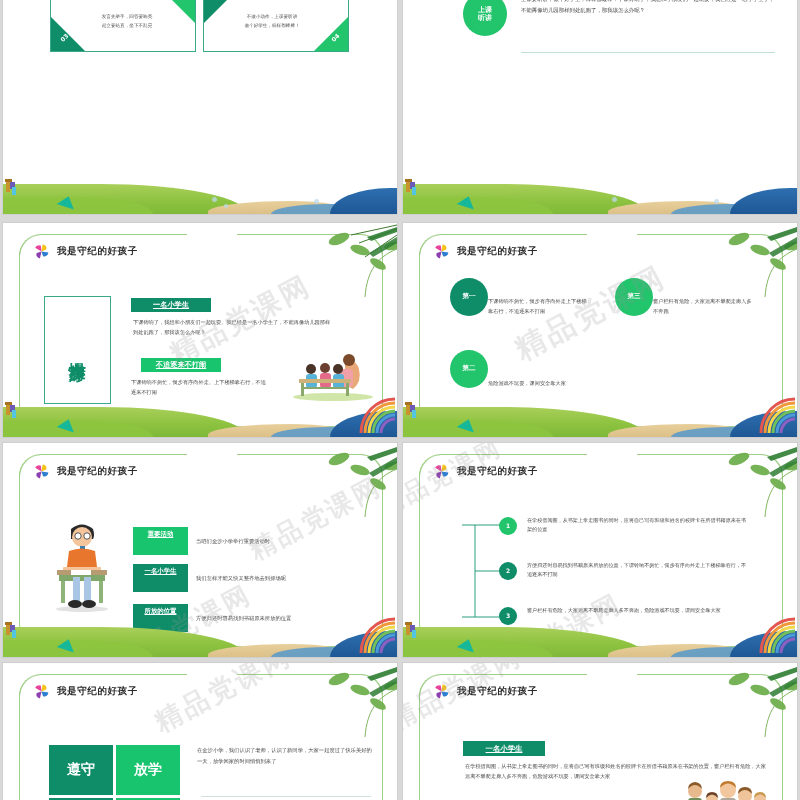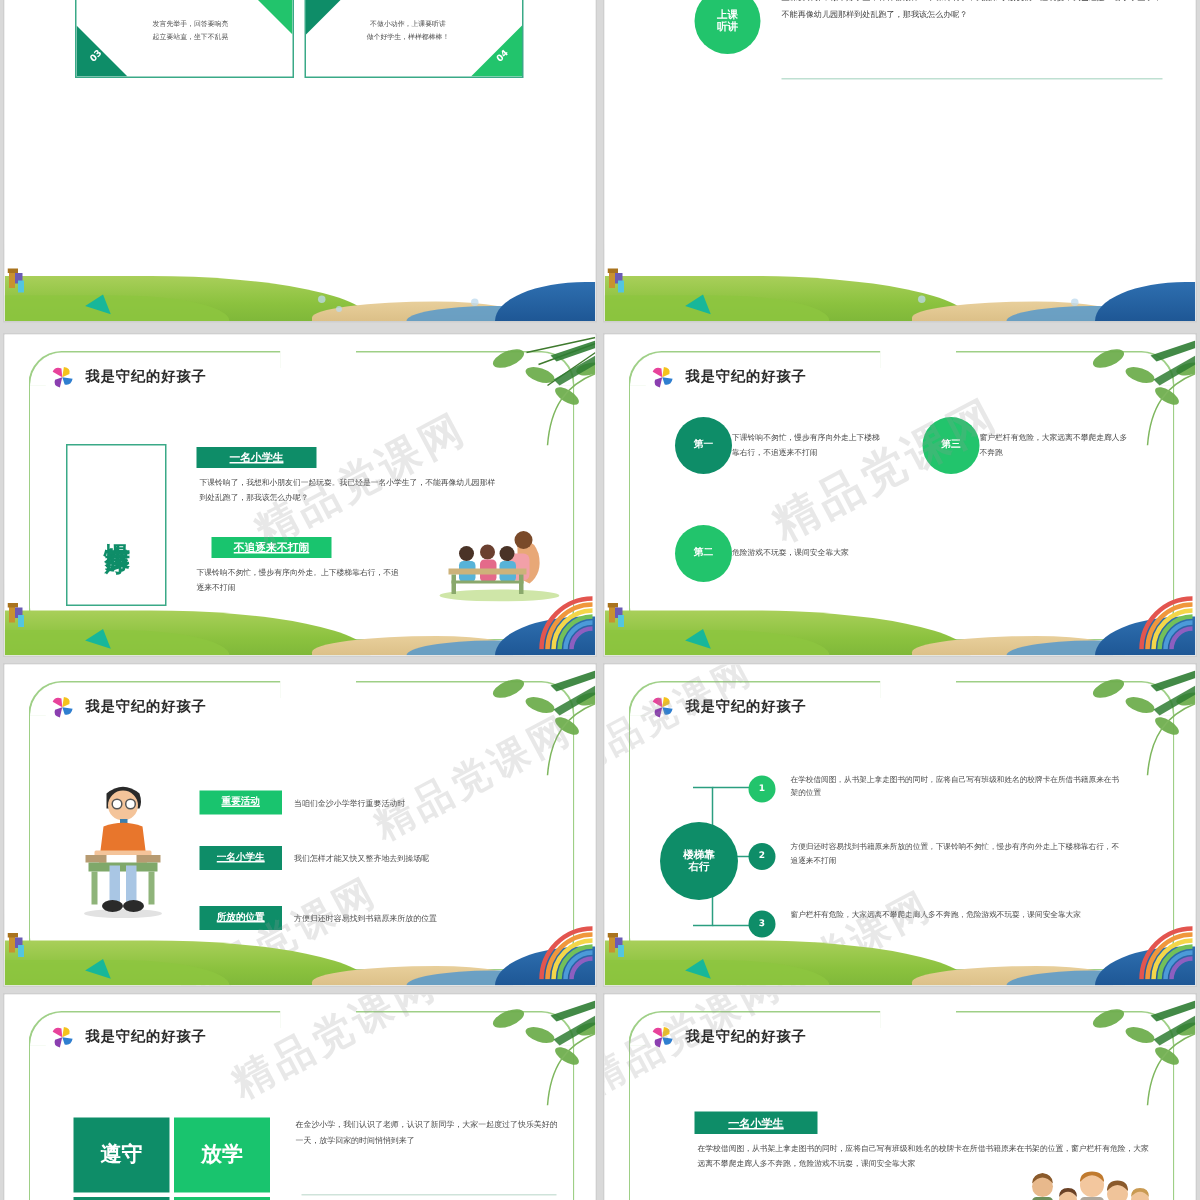--- a/index.html
+++ b/index.html
@@ -171,33 +171,33 @@
   }
   .s3 .tag1{position:absolute;left:128px;top:75px;width:80px;height:14px;
             line-height:14px;font-size:7.2px;}
   .s3 .p1{position:absolute;left:130px;right:62px;top:95px;}
   .s3 .tag2{position:absolute;left:138px;top:135px;width:80px;height:14px;
             line-height:14px;font-size:7.2px;}
   .s3 .p2{position:absolute;left:128px;right:130px;top:155px;}
   .kids-img{position:absolute;right:24px;bottom:36px;width:86px;height:52px;}
 
   
-  .s4 .item{position:absolute;display:flex;align-items:center;}
+  .s4 .item{position:absolute;display:flex;align-items:flex-end;}
   .s4 .item .circ{width:38px;height:38px;font-size:6.5px;}
   .s4 .item .t{font-size:5.2px;line-height:1.95;color:#4a4a4a;width:100px;
                font-family:"DejaVu Sans",sans-serif;}
   .s4 .i1{left:47px;top:55px;}
   .s4 .i2{left:47px;top:127px;}
   .s4 .i3{left:212px;top:55px;}
   .s4 .i4{left:212px;top:127px;}
 
   
   .s5 .boy{position:absolute;left:46px;top:72px;width:66px;height:98px;}
   .s5 .row{position:absolute;display:flex;align-items:center;gap:8px;}
-  .s5 .row .tag{width:55px;height:16px;line-height:14px;font-size:6.4px;}
+  .s5 .row .tag{width:55px;height:28px;line-height:14px;font-size:6.4px;}
   .s5 .row .t{font-size:5.3px;color:#4a4a4a;white-space:nowrap;
               font-family:"DejaVu Sans",sans-serif;}
   .s5 .r1{left:130px;top:84px;}
   .s5 .r2{left:130px;top:121px;}
   .s5 .r3{left:130px;top:161px;}
 
   
   .s6 .hub{position:absolute;left:37px;top:105px;width:52px;height:52px;font-size:7px;}
   .s6 .node{position:absolute;display:flex;align-items:flex-start;gap:10px;}
   .s6 .node .circ{width:18px;height:18px;font-size:6px;margin-top:1px;}
@@ -613,22 +613,20 @@
           </g>
           <path d="M150 26 C130 34 120 48 118 74" stroke="#7fb75f" stroke-width="1" fill="none"></path>
         </svg>
       </div>
 
       <svg class="conn" style="left:58px;top:80px;width:46px;height:96px;border:none;" viewBox="0 0 46 96" width="46" height="96">
         <path d="M1 2 L14 2 L14 94 L1 94 M14 48 L40 48 M1 2 L1 2" stroke="#2b9e80" stroke-width="1" fill="none"></path>
         <path d="M14 2 L40 2 M14 94 L40 94" stroke="#2b9e80" stroke-width="1" fill="none"></path>
       </svg>
 
-      <div class="circ c-dark hub" style="white-space:pre-line;">楼梯靠
-右行</div>
 
       <div class="node n1">
         <div class="circ c-bright">1</div>
         <div class="t">在学校借阅图，从书架上拿走图书的同时，应将自己写有班级和姓名的校牌卡在所借书籍原来在书架的位置</div>
       </div>
       <div class="node n2">
         <div class="circ c-dark">2</div>
         <div class="t">方便归还时容易找到书籍原来所放的位置，下课铃响不匆忙，慢步有序向外走上下楼梯靠右行，不追逐来不打闹</div>
       </div>
       <div class="node n3">

